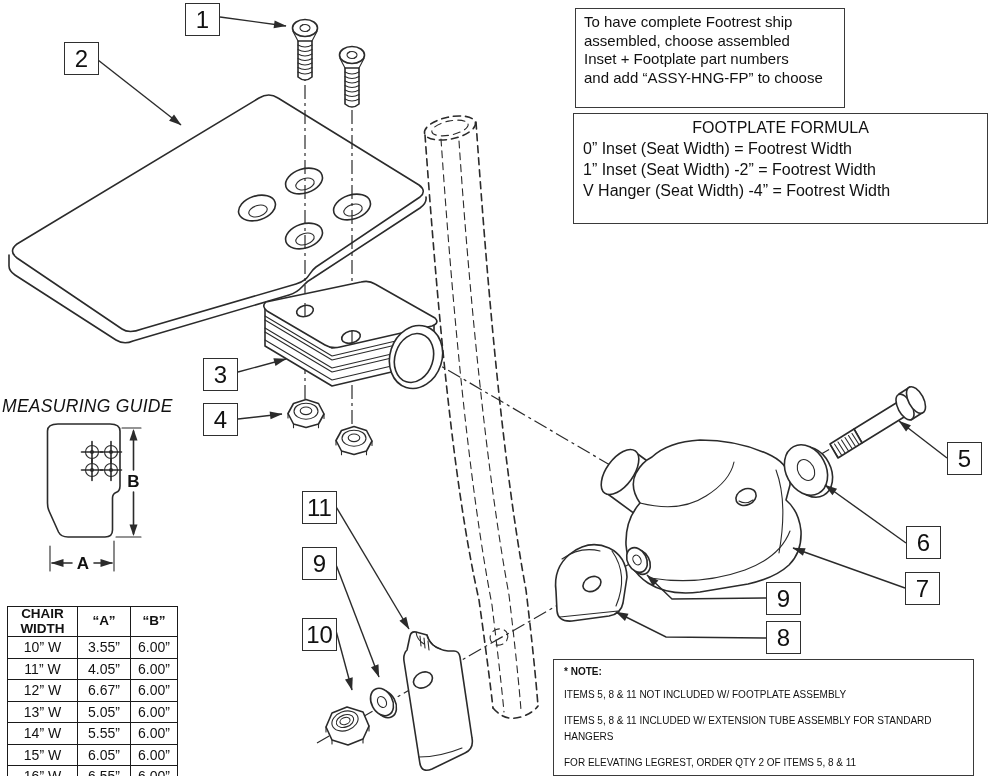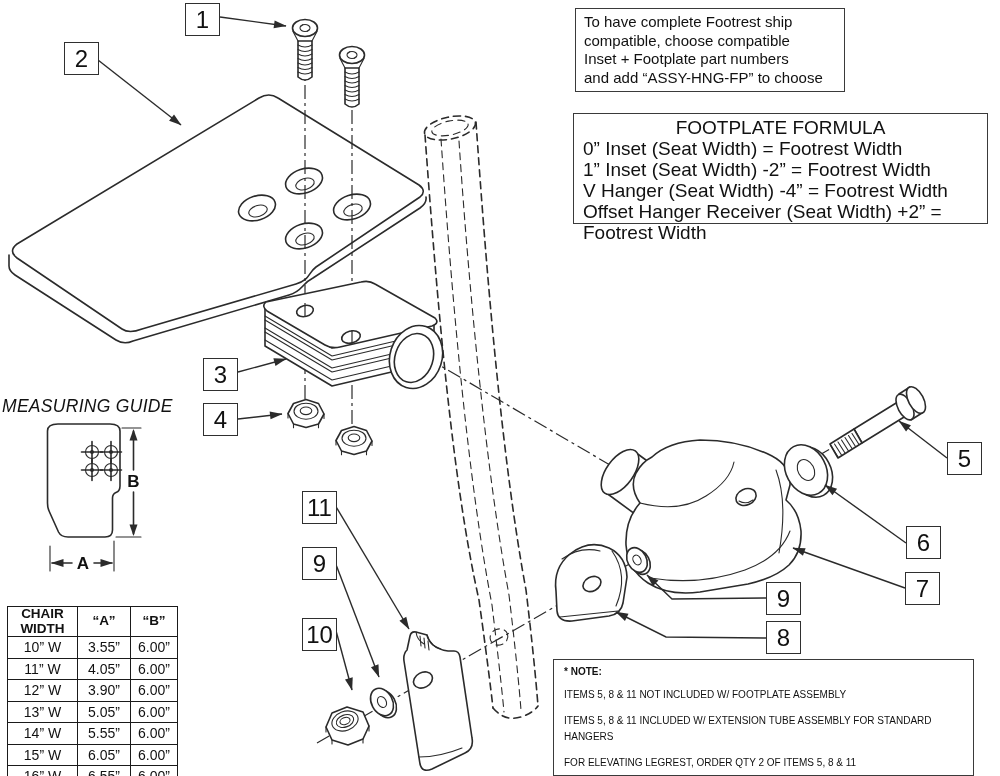--- a/index.html
+++ b/index.html
@@ -13,22 +13,22 @@
   .thin{stroke-width:1.1;}
   .dash{stroke-dasharray:7 5;}
   .cl{stroke:#2b2b2b;stroke-width:1.2;fill:none;stroke-dasharray:14 4 3 4;}
   .ldr{stroke:#2b2b2b;stroke-width:1.4;fill:none;}
   .dimtxt{font-family:"Liberation Sans",sans-serif;font-weight:bold;font-size:17px;fill:#111;}
   
   .callout{position:absolute;width:35px;height:33px;border:1.7px solid #2f2f2f;background:#fff;
            display:flex;align-items:center;justify-content:center;font-size:24px;line-height:1;
            z-index:3;}
   .txtbox{position:absolute;border:1.4px solid #3a3a3a;background:#fff;z-index:2;}
-  .note-top{left:575px;top:8px;width:270px;height:84px;padding:4px 8px;font-size:15px;line-height:18.6px;}
-  .formula{left:573px;top:113px;width:415px;height:111px;padding:3px 9px;font-size:19px;line-height:21px;}
+  .note-top{left:575px;top:8px;width:270px;height:100px;padding:4px 8px;font-size:15px;line-height:18.6px;}
+  .formula{left:573px;top:113px;width:415px;height:111px;padding:3px 9px;font-size:16px;line-height:21px;}
   .formula .t{text-align:center;}
   .notebox{left:553px;top:659px;width:421px;height:117px;padding:4px 10px;font-size:10px;line-height:16px;}
   .notebox .t{font-weight:bold;margin-bottom:7px;}
   .notebox p{margin:0 8px 10px 0;}
   .notebox p:last-child{margin-bottom:0;}
   .mg-label{position:absolute;left:2px;top:396px;font-style:italic;font-size:17.5px;letter-spacing:.3px;z-index:2;}
   table.sizes{position:absolute;left:7px;top:590px;border-collapse:collapse;z-index:2;
               font-size:14px;text-align:center;margin-top:16px;}
   table.sizes th,table.sizes td{border:1.6px solid #1a1a1a;padding:0;}
   table.sizes th{font-size:13.5px;font-weight:bold;line-height:1.08;height:30px;}
@@ -258,31 +258,30 @@
     </div>
 <div class="callout" style="left:302px;top:547px">
       <span>9</span>
     </div>
 <div class="callout" style="left:302px;top:618px">
       <span>10</span>
     </div>
 
 <div class="txtbox note-top">
   <div>To have complete Footrest ship</div>
-  <div>compatible, choose compatible</div>
+  <div>assembled, choose assembled</div>
   <div>Inset + Footplate part numbers</div>
   <div>and add “ASSY-HNG-FP” to choose</div>
 </div>
 
 <div class="txtbox formula">
   <div class="t">FOOTPLATE FORMULA</div>
   <div>0” Inset (Seat Width) = Footrest Width</div>
   <div>1” Inset (Seat Width) -2” = Footrest Width</div>
   <div>V Hanger (Seat Width) -4” = Footrest Width</div>
-  <div>Offset Hanger Receiver (Seat Width) +2” = Footrest Width</div>
 </div>
 
 <div class="txtbox notebox">
   <div class="t">* NOTE:</div>
   <p>ITEMS 5, 8 &amp; 11 NOT INCLUDED W/ FOOTPLATE ASSEMBLY</p>
   <p>ITEMS 5, 8 &amp; 11 INCLUDED W/ EXTENSION TUBE ASSEMBLY FOR STANDARD HANGERS</p>
   <p>FOR ELEVATING LEGREST, ORDER QTY 2 OF ITEMS 5, 8 &amp; 11</p>
 </div>
 
 <div class="mg-label">MEASURING GUIDE</div>
@@ -301,21 +300,21 @@
           <td>3.55”</td>
           <td>6.00”</td>
         </tr>
     <tr>
           <td>11” W</td>
           <td>4.05”</td>
           <td>6.00”</td>
         </tr>
     <tr>
           <td>12” W</td>
-          <td>3.90”</td>
+          <td>6.67”</td>
           <td>6.00”</td>
         </tr>
     <tr>
           <td>13” W</td>
           <td>5.05”</td>
           <td>6.00”</td>
         </tr>
     <tr>
           <td>14” W</td>
           <td>5.55”</td>

